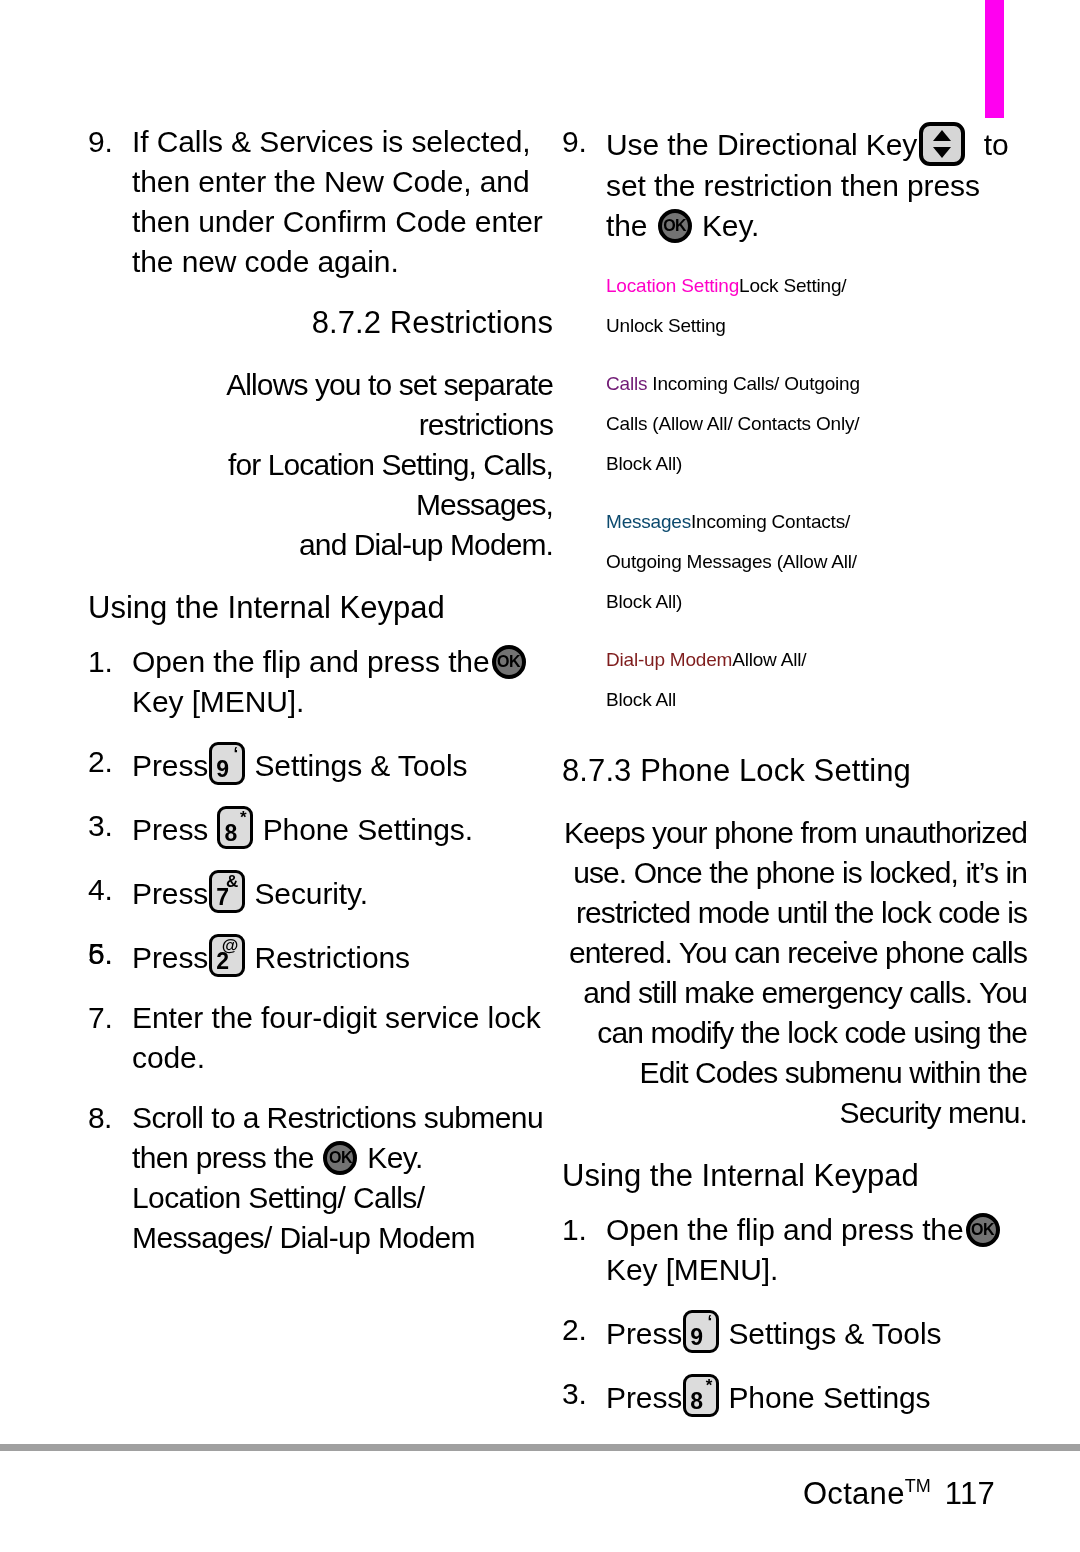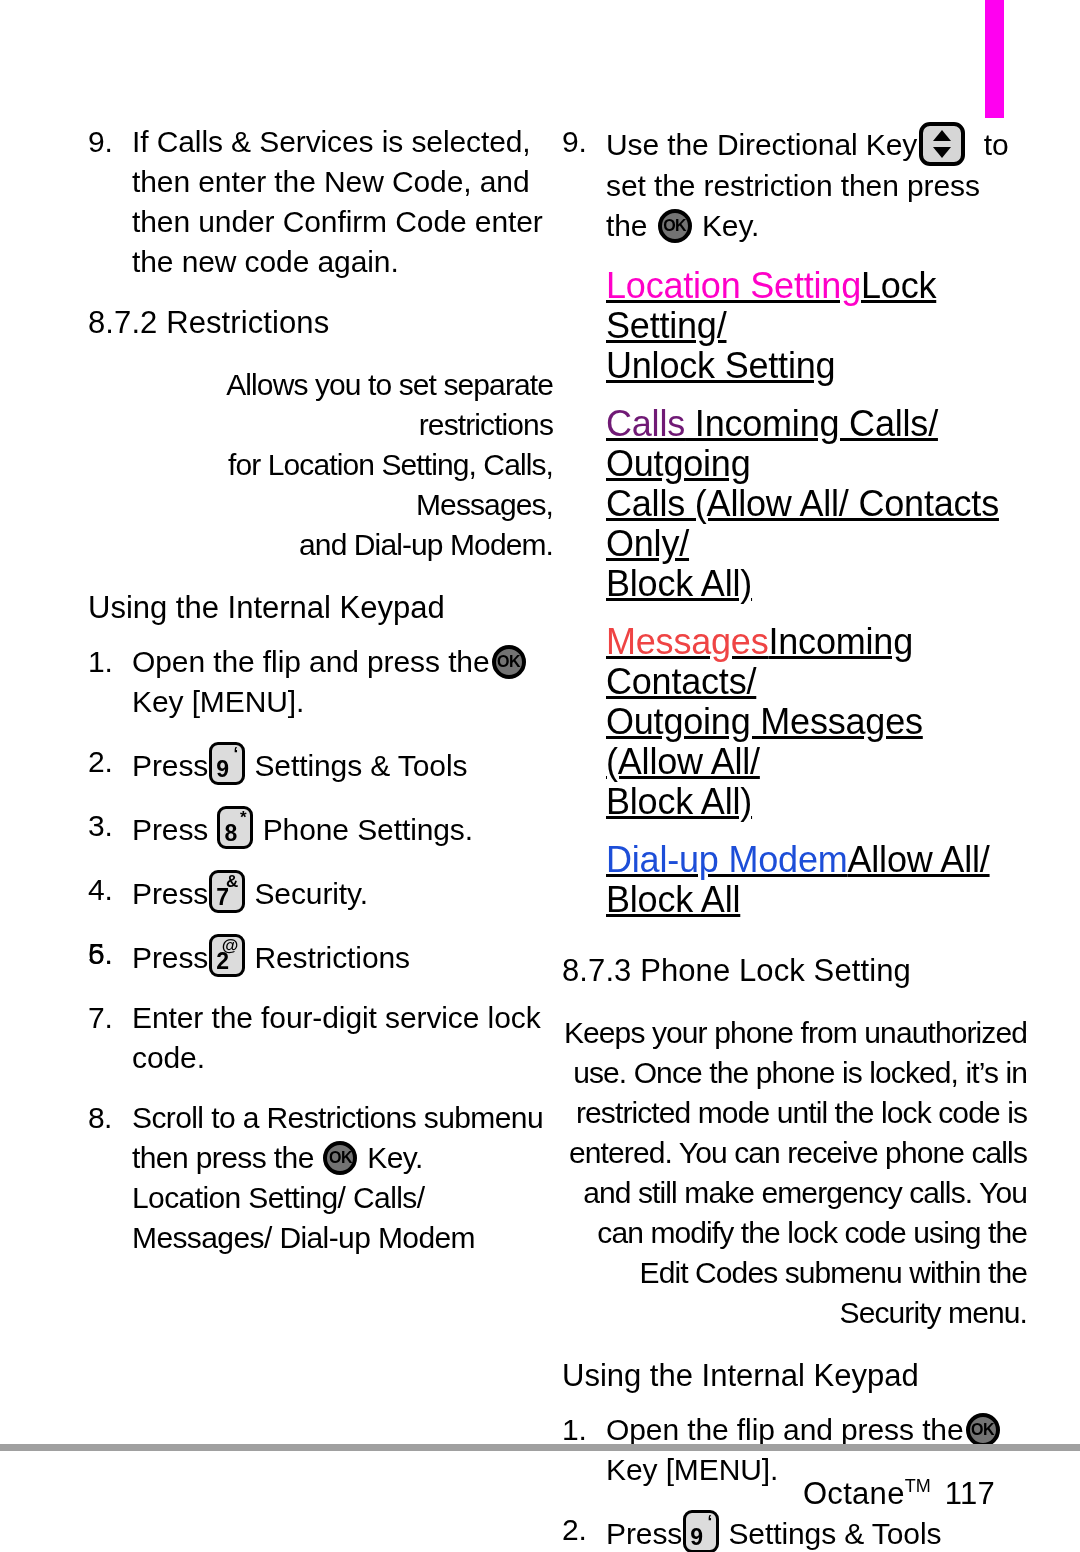--- a/index.html
+++ b/index.html
@@ -88,26 +88,25 @@
     width: 38px;
     text-align: left;
   }
   ol.steps > li.tight-text { letter-spacing: -0.6px; }
   .sub-line {
     display: block;
   }
 
   
   .optblock {
-    font-size: 36px;
+    font-size: 19px;
     line-height: 40px;
     margin: 0 0 18px 0;
     padding-left: 44px;
     letter-spacing: -0.2px;
-    text-decoration: underline;
   }
   .opt-key {
     color: #ff00c8;
   }
 
   
   .icon-ok {
     display: inline-block;
     vertical-align: -7px;
     width: 34px;
@@ -232,21 +231,21 @@
     <ol class="steps">
       <li>
         <span class="num">9.</span>
         <span>If Calls &amp; Services is selected,</span>
         <span class="sub-line">then enter the New Code, and</span>
         <span class="sub-line">then under Confirm Code enter</span>
         <span class="sub-line">the new code again.</span>
       </li>
     </ol>
 
-    <h3 class="h3" style="margin-top:8px;">8.7.2 Restrictions</h3>
+    <h3 class="h3" style="margin-top:8px;text-align:right;">8.7.2 Restrictions</h3>
 
     <p class="para tight">
       <span>Allows you to set separate restrictions</span>
       <span class="sub-line">for Location Setting, Calls, Messages,</span>
       <span class="sub-line">and Dial-up Modem.</span>
     </p>
 
     <h4 class="h4">Using the Internal Keypad</h4>
 
     <ol class="steps">
@@ -319,27 +318,27 @@
       <span class="sub-line">Unlock Setting</span>
     </div>
 
     <div class="optblock">
       <span class="opt-key" style="color: #701a75;">Calls</span><span> Incoming Calls/ Outgoing</span>
       <span class="sub-line">Calls (Allow All/ Contacts Only/</span>
       <span class="sub-line">Block All)</span>
     </div>
 
     <div class="optblock">
-      <span class="opt-key" style="color: #ef4444;">Messages</span><span>Incoming Contacts/</span>
+      <span class="opt-key" style="color: #0c4a6e;">Messages</span><span>Incoming Contacts/</span>
       <span class="sub-line">Outgoing Messages (Allow All/</span>
       <span class="sub-line">Block All)</span>
     </div>
 
     <div class="optblock" style="margin-bottom:30px;">
-      <span class="opt-key" style="color: #1d4ed8;">Dial-up Modem</span><span>Allow All/</span>
+      <span class="opt-key" style="color: #7f1d1d;">Dial-up Modem</span><span>Allow All/</span>
       <span class="sub-line">Block All</span>
     </div>
 
     <h3 class="h3">8.7.3 Phone Lock Setting</h3>
 
     <p class="para tight">
       <span>Keeps your phone from unauthorized</span>
       <span class="sub-line">use. Once the phone is locked, it’s in</span>
       <span class="sub-line">restricted mode until the lock code is</span>
       <span class="sub-line">entered. You can receive phone calls</span>

